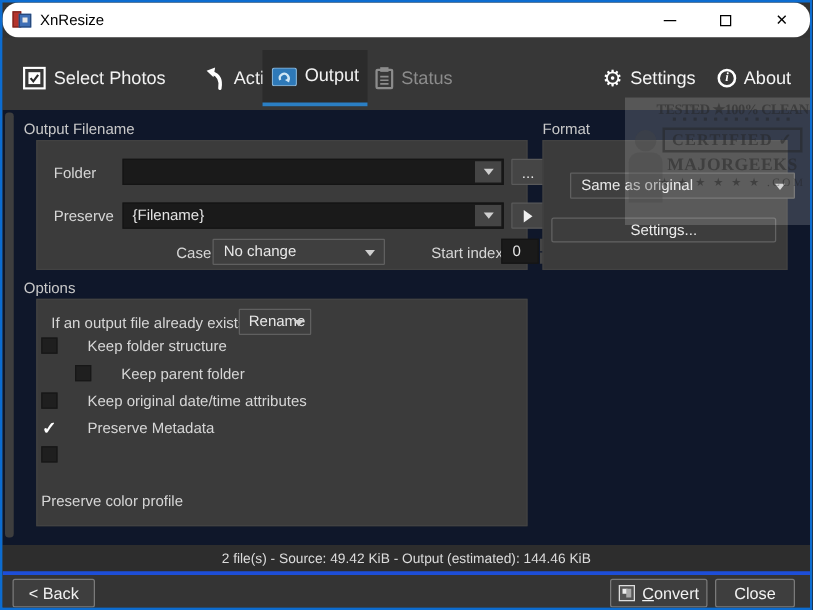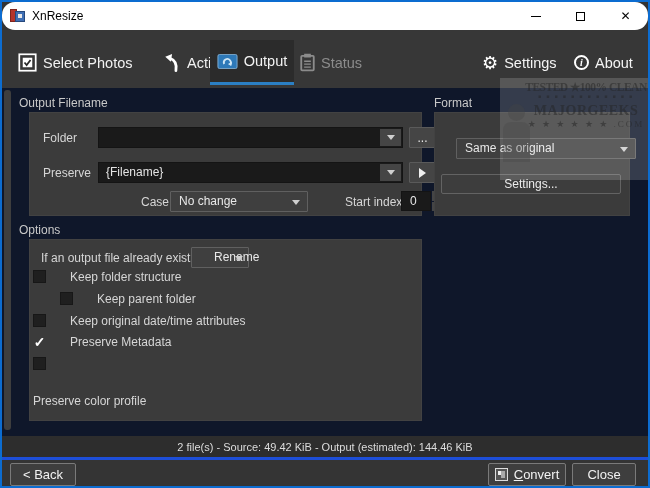--- a/index.html
+++ b/index.html
@@ -196,21 +196,21 @@
         <div class="tri-down"></div>
       </div>
       <div class="wide-btn" style="left:6px; top:61px; width:180px; height:20px;">
         <span>Settings...</span>
       </div>
     </div>
 
     <span class="group-label" style="left:17px; top:135px;">Options</span>
     <div class="panel" style="left:27px; top:151px; width:393px; height:182px;">
       <span class="fld-label" style="left:11px; top:11px;">If an output file already exists</span>
-      <div class="combo-lite" style="left:161px; top:7px; width:58px; padding-left:22px;">
+      <div class="combo-lite" style="left:161px; top:7px; width:58px; padding-left:7px;">
         <span>Rename</span>
         <div class="tri-down" style="right:5px;"></div>
       </div>
 
       <div class="cbrow" style="left:3px; top:30px;">
         <span class="cb"></span>
         <span class="cblabel">Keep folder structure</span>
       </div>
       <div class="cbrow" style="left:30px; top:52px;">
         <span class="cb"></span>
@@ -247,18 +247,19 @@
       <span>Close</span>
     </div>
   </div>
 
   <div class="watermark">
     <div class="wm-head"></div>
     <div class="wm-body"></div>
     <div class="wm-col">
       <div class="wm-l1">TESTED ★100% CLEAN</div>
       <div class="wm-dots">■ ■ ■ ■ ■ ■ ■ ■ ■ ■ ■ ■</div>
+      <div class="wm-cert">CERTIFIED ✓</div>
       <div class="wm-brand">MAJORGEEKS</div>
       <div class="wm-stars">★ ★ ★ ★ ★ ★  .COM</div>
     </div>
   </div>
 
 </div>
 
 </body></html>

